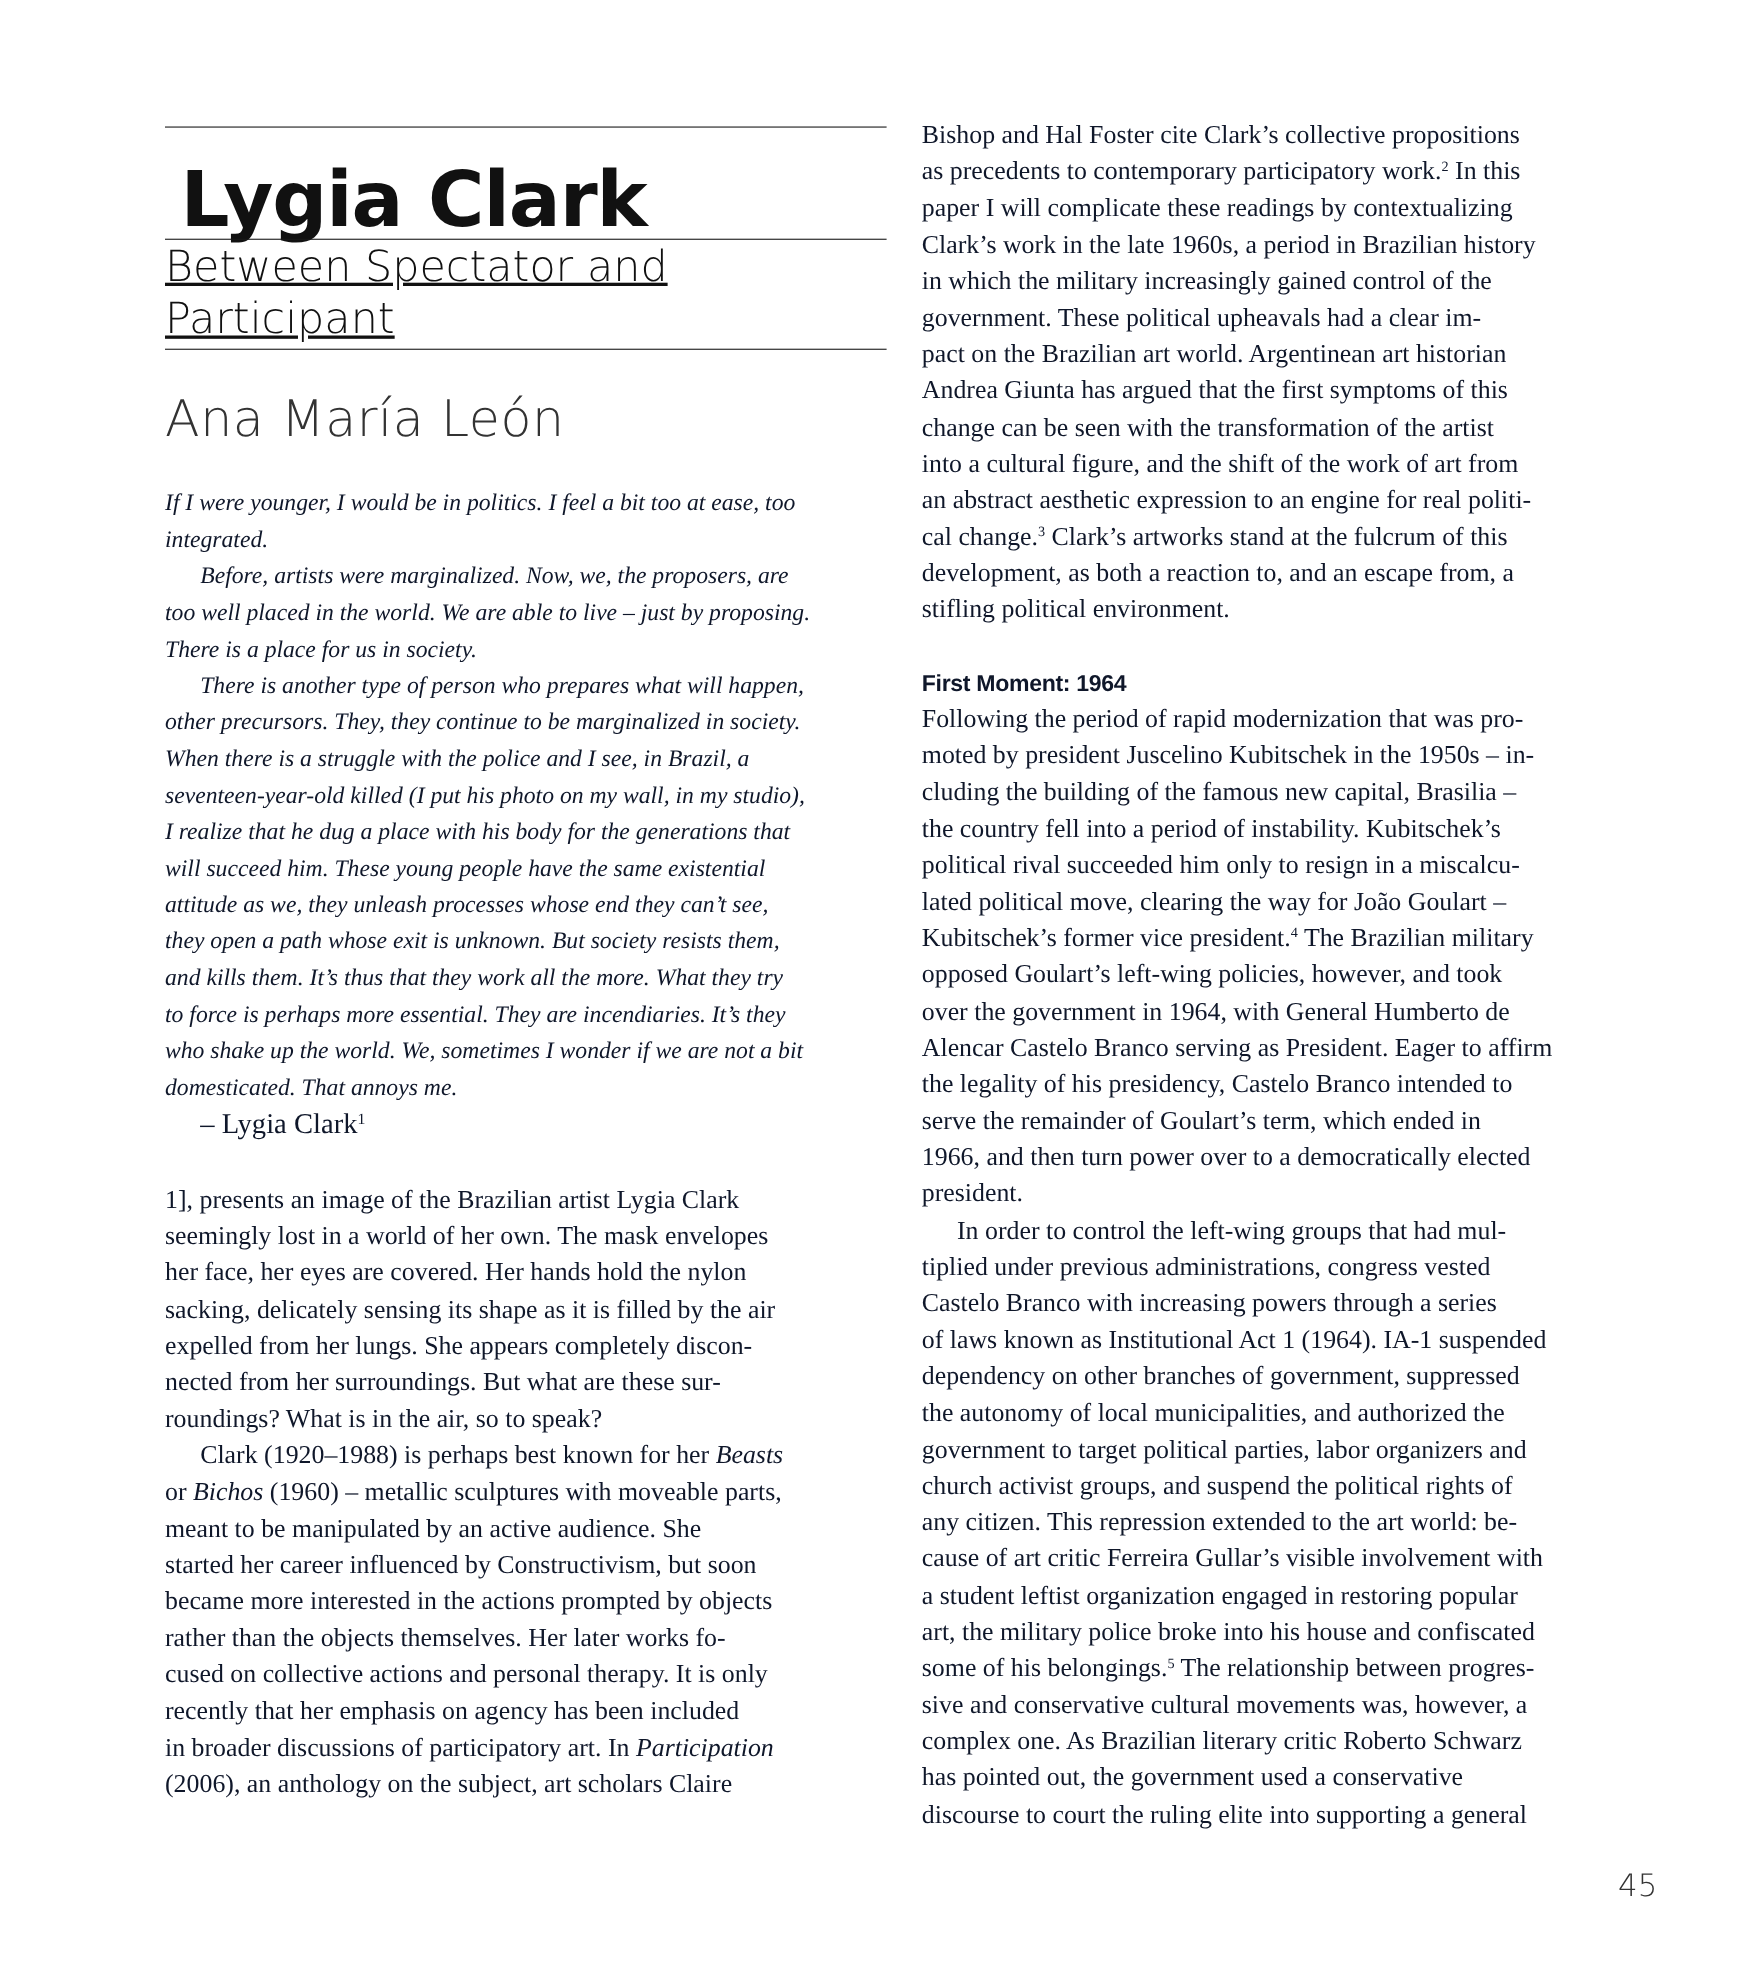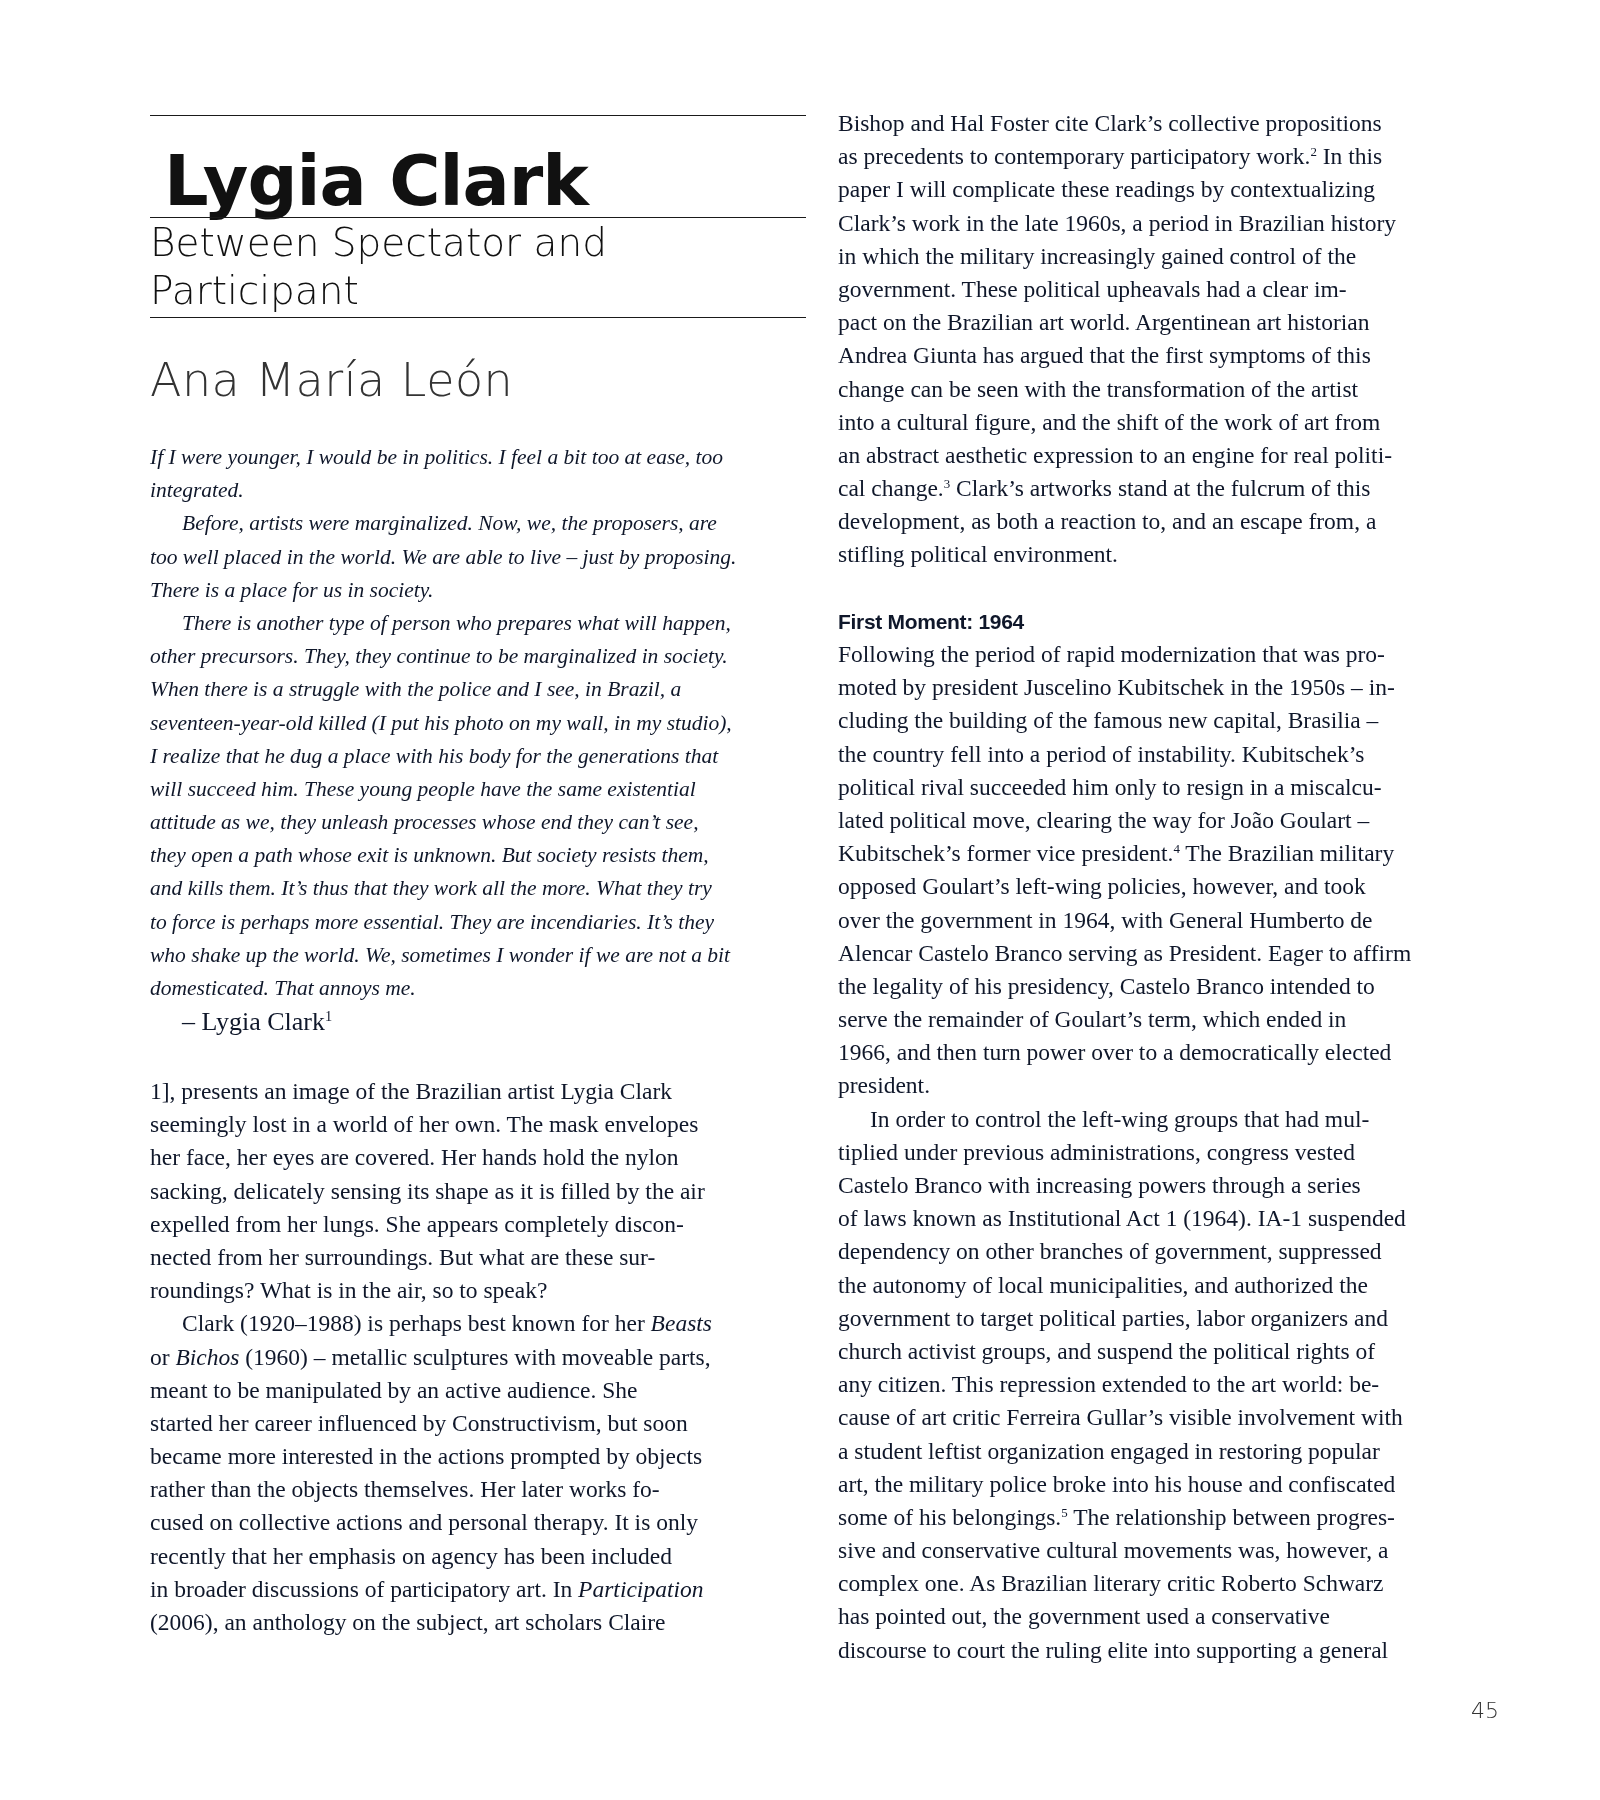--- a/index.html
+++ b/index.html
@@ -1,33 +1,33 @@
 <!DOCTYPE html>
 <html><head>
 <meta charset="utf-8">
 <style>
   html, body { margin: 0; padding: 0; background: #ffffff; }
   body { width: 1600px; height: 1800px; position: relative; overflow: hidden; color: #1a1a1a; }
   .rule { position: absolute; left: 150px; width: 656px; height: 0; border-top: 1.5px solid #1a1a1a; }
   .title { position: absolute; left: 148px; top: 120px; font-family: "DejaVu Sans", sans-serif; font-weight: 700; font-size: 70px; line-height: 90px; letter-spacing: -1px; color: #111; margin: 16px; }
   .subtitle { position: absolute; left: 150px; top: 219px; font-family: "DejaVu Sans", sans-serif; font-weight: 300; font-size: 39px; line-height: 48px; color: #111; margin: 0; }
-  .subtitle div { white-space: nowrap; }
+  .subtitle div { white-space: nowrap; text-decoration: underline; }
   .author { position: absolute; left: 150px; top: 350px; font-family: "DejaVu Sans", sans-serif; font-weight: 200; font-size: 46px; line-height: 60px; color: #333; letter-spacing: 0.5px; -webkit-text-stroke: 0px; }
   .col { position: absolute; font-family: "Liberation Serif", "DejaVu Serif", serif; font-size: 23.5px; line-height: 33.2px; color: #0f172a; }
   .col-left { left: 150px; width: 660px; }
   .col-right { left: 838px; width: 665px; top: 107px; }
   .line { white-space: nowrap; height: 33.2px; }
   .indent { padding-left: 32px; }
   .epigraph { top: 441px; font-style: italic; font-size: 21.5px; }
   .attrib { font-style: normal; padding-left: 32px; font-size: 26px; }
   .body-left { top: 1075px; }
   sup { font-size: 0.55em; vertical-align: 0.6em; line-height: 0; }
   .heading { font-family: "Liberation Sans", "DejaVu Sans", sans-serif; font-weight: bold; font-size: 21px; letter-spacing: -0.3px; }
   .gap { height: 33.2px; }
-  .page-num { position: absolute; left: 1471px; top: 1698px; font-family: "DejaVu Sans", sans-serif; font-weight: 200; font-size: 22px; color: #333; }
+  .page-num { position: absolute; left: 1471px; top: 1698px; font-family: "DejaVu Sans", sans-serif; font-weight: 200; font-size: 28px; color: #333; }
   i, em { font-style: italic; }
 </style>
 </head>
 <body>
 
 <div class="rule" style="top:115px;"></div>
 <h1 class="title">Lygia Clark</h1>
 <div class="rule" style="top:217px;"></div>
 <div class="subtitle">
   <div>Between Spectator and</div>

